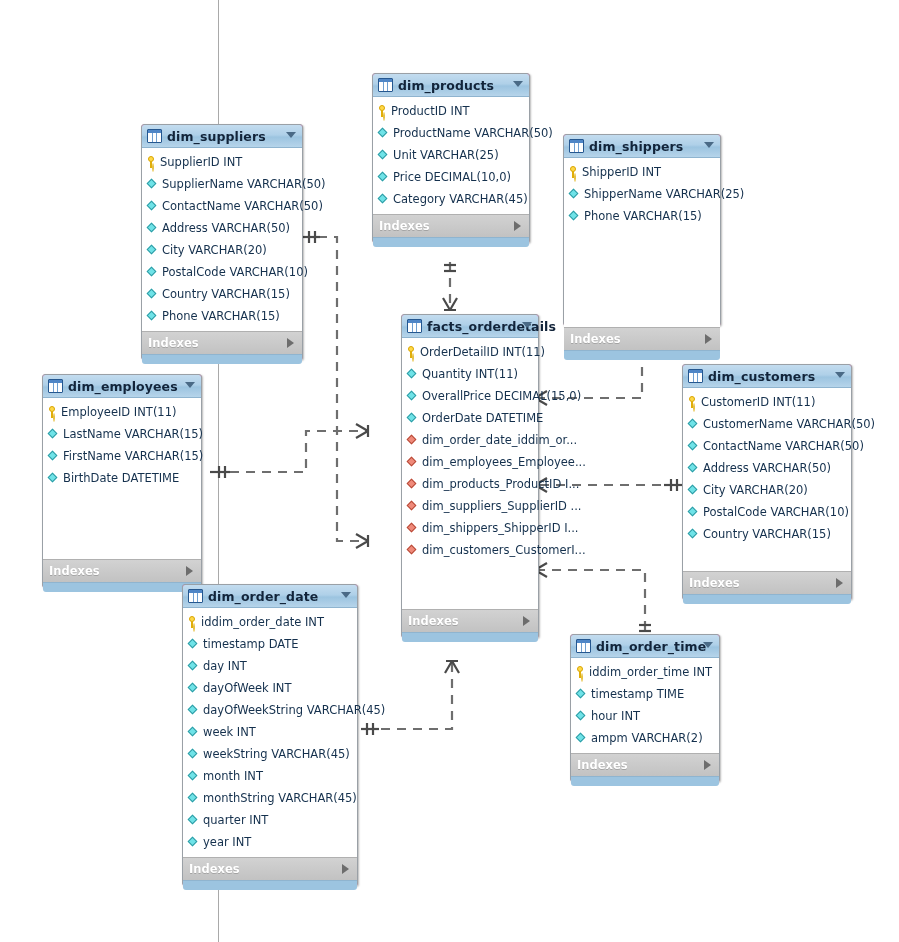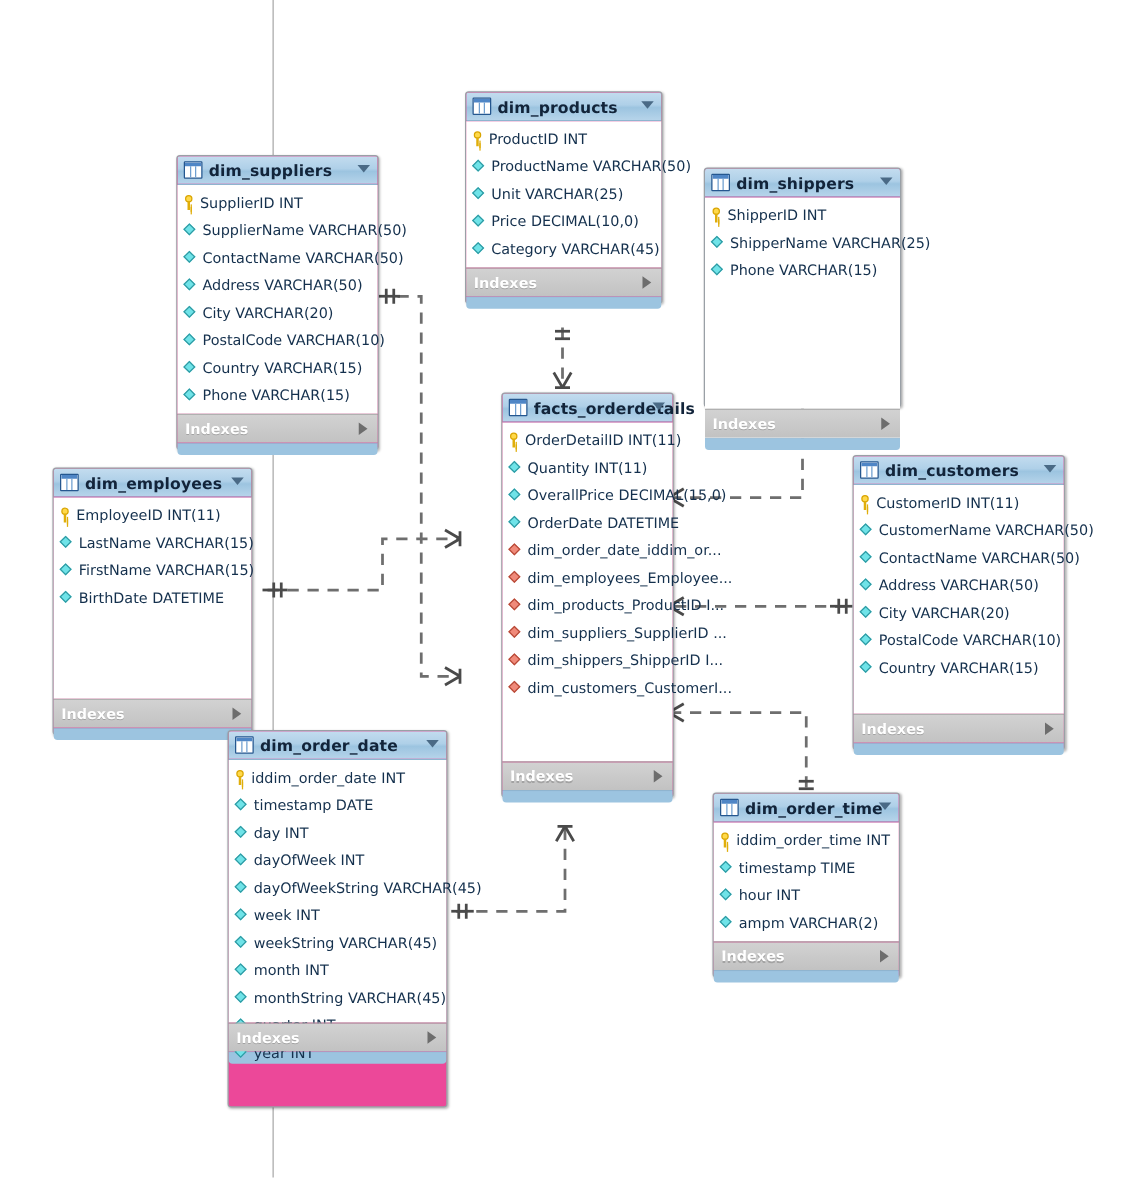--- a/index.html
+++ b/index.html
@@ -429,21 +429,21 @@
           <span class="iarrow"></span>
         </div>
         <div class="foot"></div>
       </div>
       <div class="tbl" style="left: 182px; top: 584px; width: 176px; height: 302px;">
         <div class="hdr">
           <span class="ticon"></span>
           <span class="tname">dim_order_date</span>
           <span class="caret"></span>
         </div>
-        <div class="cols" style="height: 210px; box-sizing: border-box;">
+        <div class="cols" style="height: 249px; box-sizing: border-box;">
           <div class="col">
             <span class="ico ico-key"></span>
             <span class="ctext">iddim_order_date INT</span>
           </div>
           <div class="col">
             <span class="ico ico-dia"></span>
             <span class="ctext">timestamp DATE</span>
           </div>
           <div class="col">
             <span class="ico ico-dia"></span>

